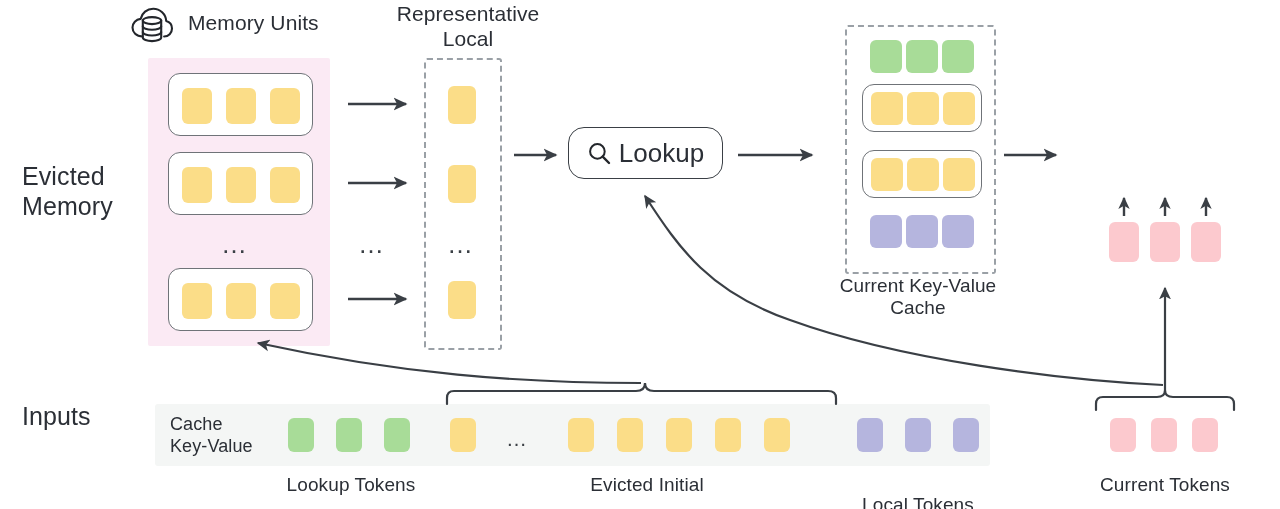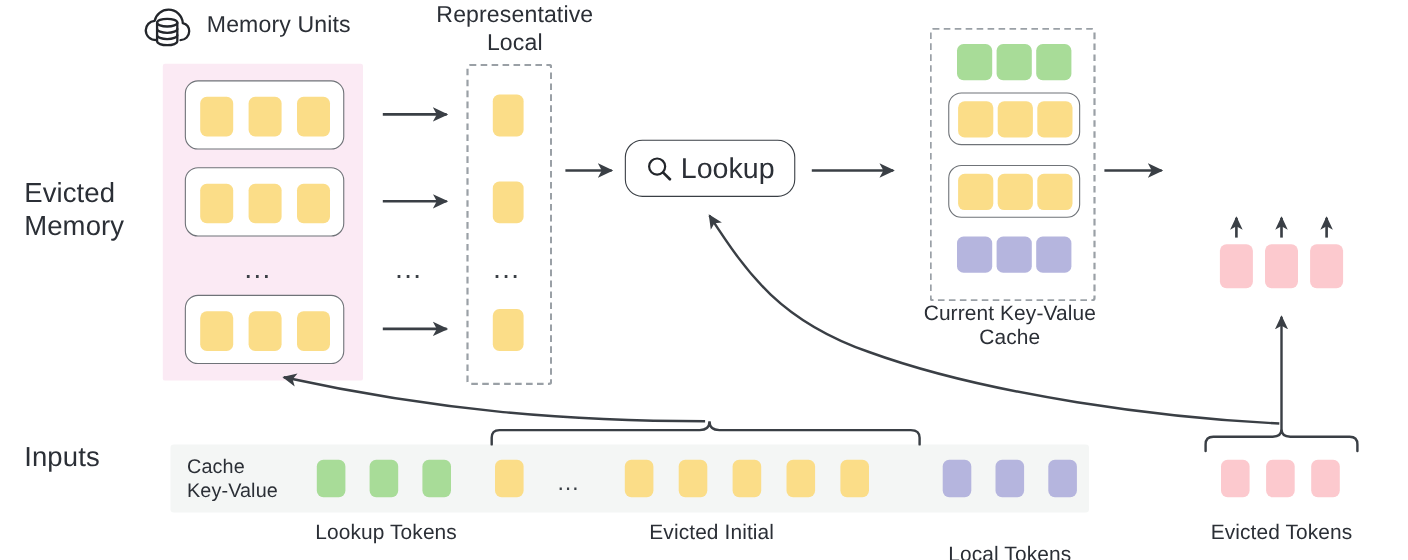--- a/index.html
+++ b/index.html
@@ -219,21 +219,21 @@
   <span class="tok tok-p" style="left:905px; top:418px; width:26px; height:34px;"></span>
   <span class="tok tok-p" style="left:953px; top:418px; width:26px; height:34px;"></span>
 
   <span class="tok tok-r" style="left:1110px; top:418px; width:26px; height:34px;"></span>
   <span class="tok tok-r" style="left:1151px; top:418px; width:26px; height:34px;"></span>
   <span class="tok tok-r" style="left:1192px; top:418px; width:26px; height:34px;"></span>
 
   <div class="lbl lbl-cap" style="left:258px; top:474px; width:186px;">Lookup Tokens</div>
   <div class="lbl lbl-cap" style="left:554px; top:474px; width:186px;">Evicted Initial</div>
   <div class="lbl lbl-cap" style="left:825px; top:494px; width:186px;">Local Tokens</div>
-  <div class="lbl lbl-cap" style="left:1072px; top:474px; width:186px;">Evicted Tokens</div>
+  <div class="lbl lbl-cap" style="left:1072px; top:474px; width:186px;">Current Tokens</div>
 
   <svg class="overlay">
     <defs>
       <marker id="ah" viewBox="0 0 10 10" refX="8.4" refY="5" markerWidth="6.2" markerHeight="6.2" orient="auto-start-reverse">
         <path d="M 0 0.6 L 9.4 5 L 0 9.4 L 2.4 5 Z" fill="#3a3f45"></path>
       </marker>
       <marker id="ah2" viewBox="0 0 10 10" refX="8.4" refY="5" markerWidth="5.4" markerHeight="5.4" orient="auto-start-reverse">
         <path d="M 0 0.6 L 9.4 5 L 0 9.4 L 2.4 5 Z" fill="#3a3f45"></path>
       </marker>
     </defs>

